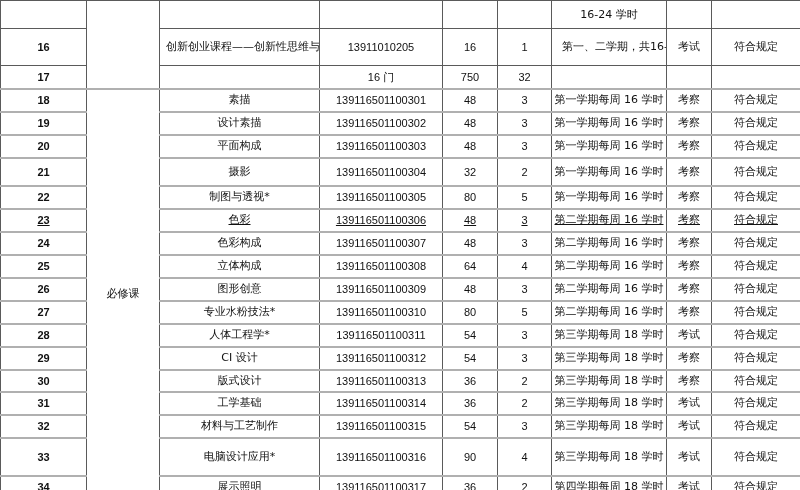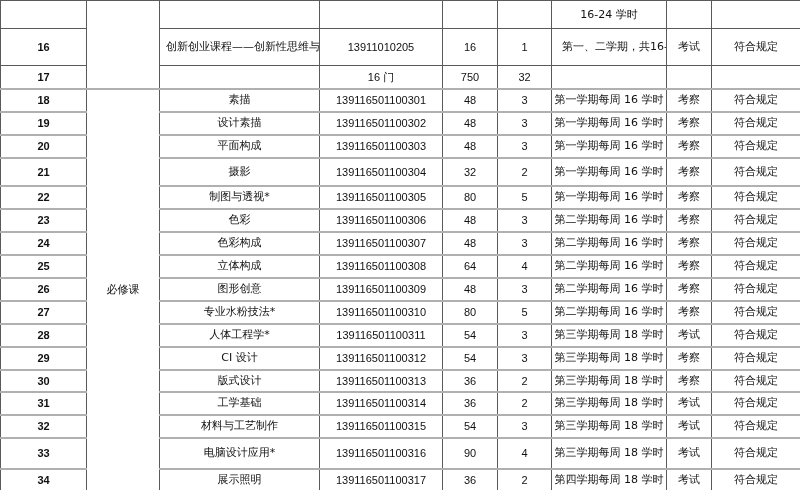--- a/index.html
+++ b/index.html
@@ -105,21 +105,21 @@
       <tr class="sep" style="height: 23px;">
         <td class="no">22</td>
         <td>制图与透视*</td>
         <td class="nums">139116501100305</td>
         <td class="nums">80</td>
         <td class="nums">5</td>
         <td class="left">第一学期每周 16 学时</td>
         <td>考察</td>
         <td>符合规定</td>
       </tr>
-      <tr class="sep" style="height: 23px;">
+      <tr class="sep" style="height: 23px; text-decoration: underline;">
         <td class="no">23</td>
         <td>色彩</td>
         <td class="nums">139116501100306</td>
         <td class="nums">48</td>
         <td class="nums">3</td>
         <td class="left">第二学期每周 16 学时</td>
         <td>考察</td>
         <td>符合规定</td>
       </tr>
       <tr class="sep" style="height: 23px; margin-top: 40px;">
@@ -205,21 +205,21 @@
       <tr class="sep" style="height: 23px;">
         <td class="no">32</td>
         <td>材料与工艺制作</td>
         <td class="nums">139116501100315</td>
         <td class="nums">54</td>
         <td class="nums">3</td>
         <td class="left">第三学期每周 18 学时</td>
         <td>考试</td>
         <td>符合规定</td>
       </tr>
-      <tr class="sep" style="height: 31px;">
+      <tr class="sep" style="height: 38px;">
         <td class="no">33</td>
         <td>电脑设计应用*</td>
         <td class="nums">139116501100316</td>
         <td class="nums">90</td>
         <td class="nums">4</td>
         <td class="left">第三学期每周 18 学时</td>
         <td>考试</td>
         <td>符合规定</td>
       </tr>
       <tr class="sep" style="height: 23px;">

